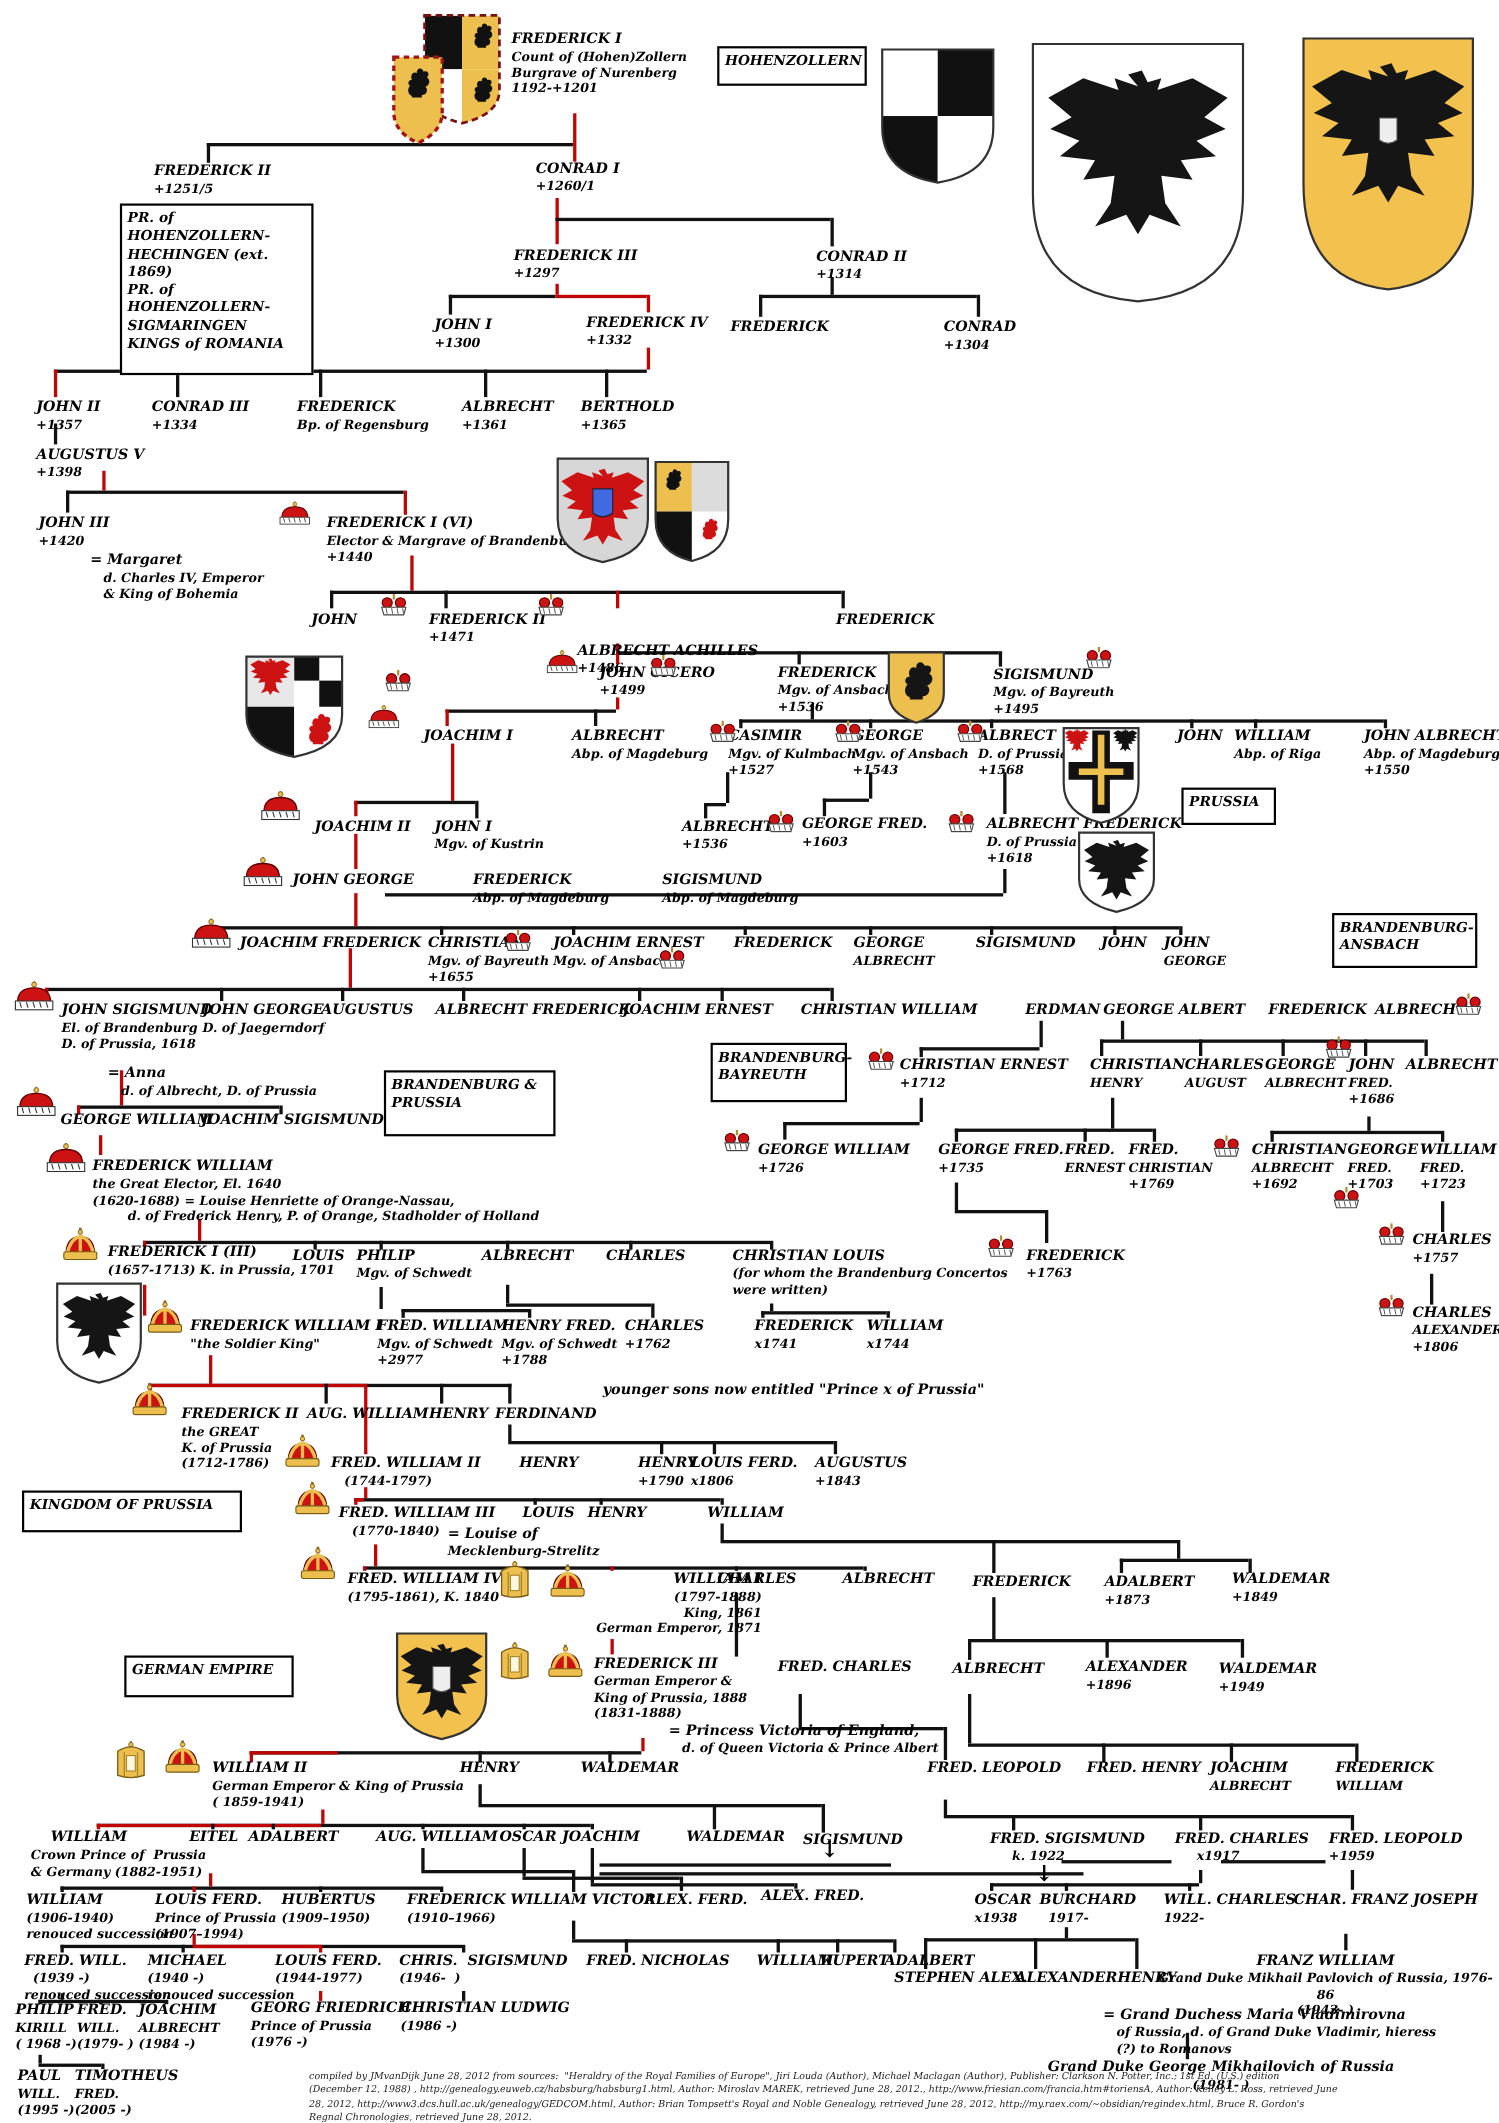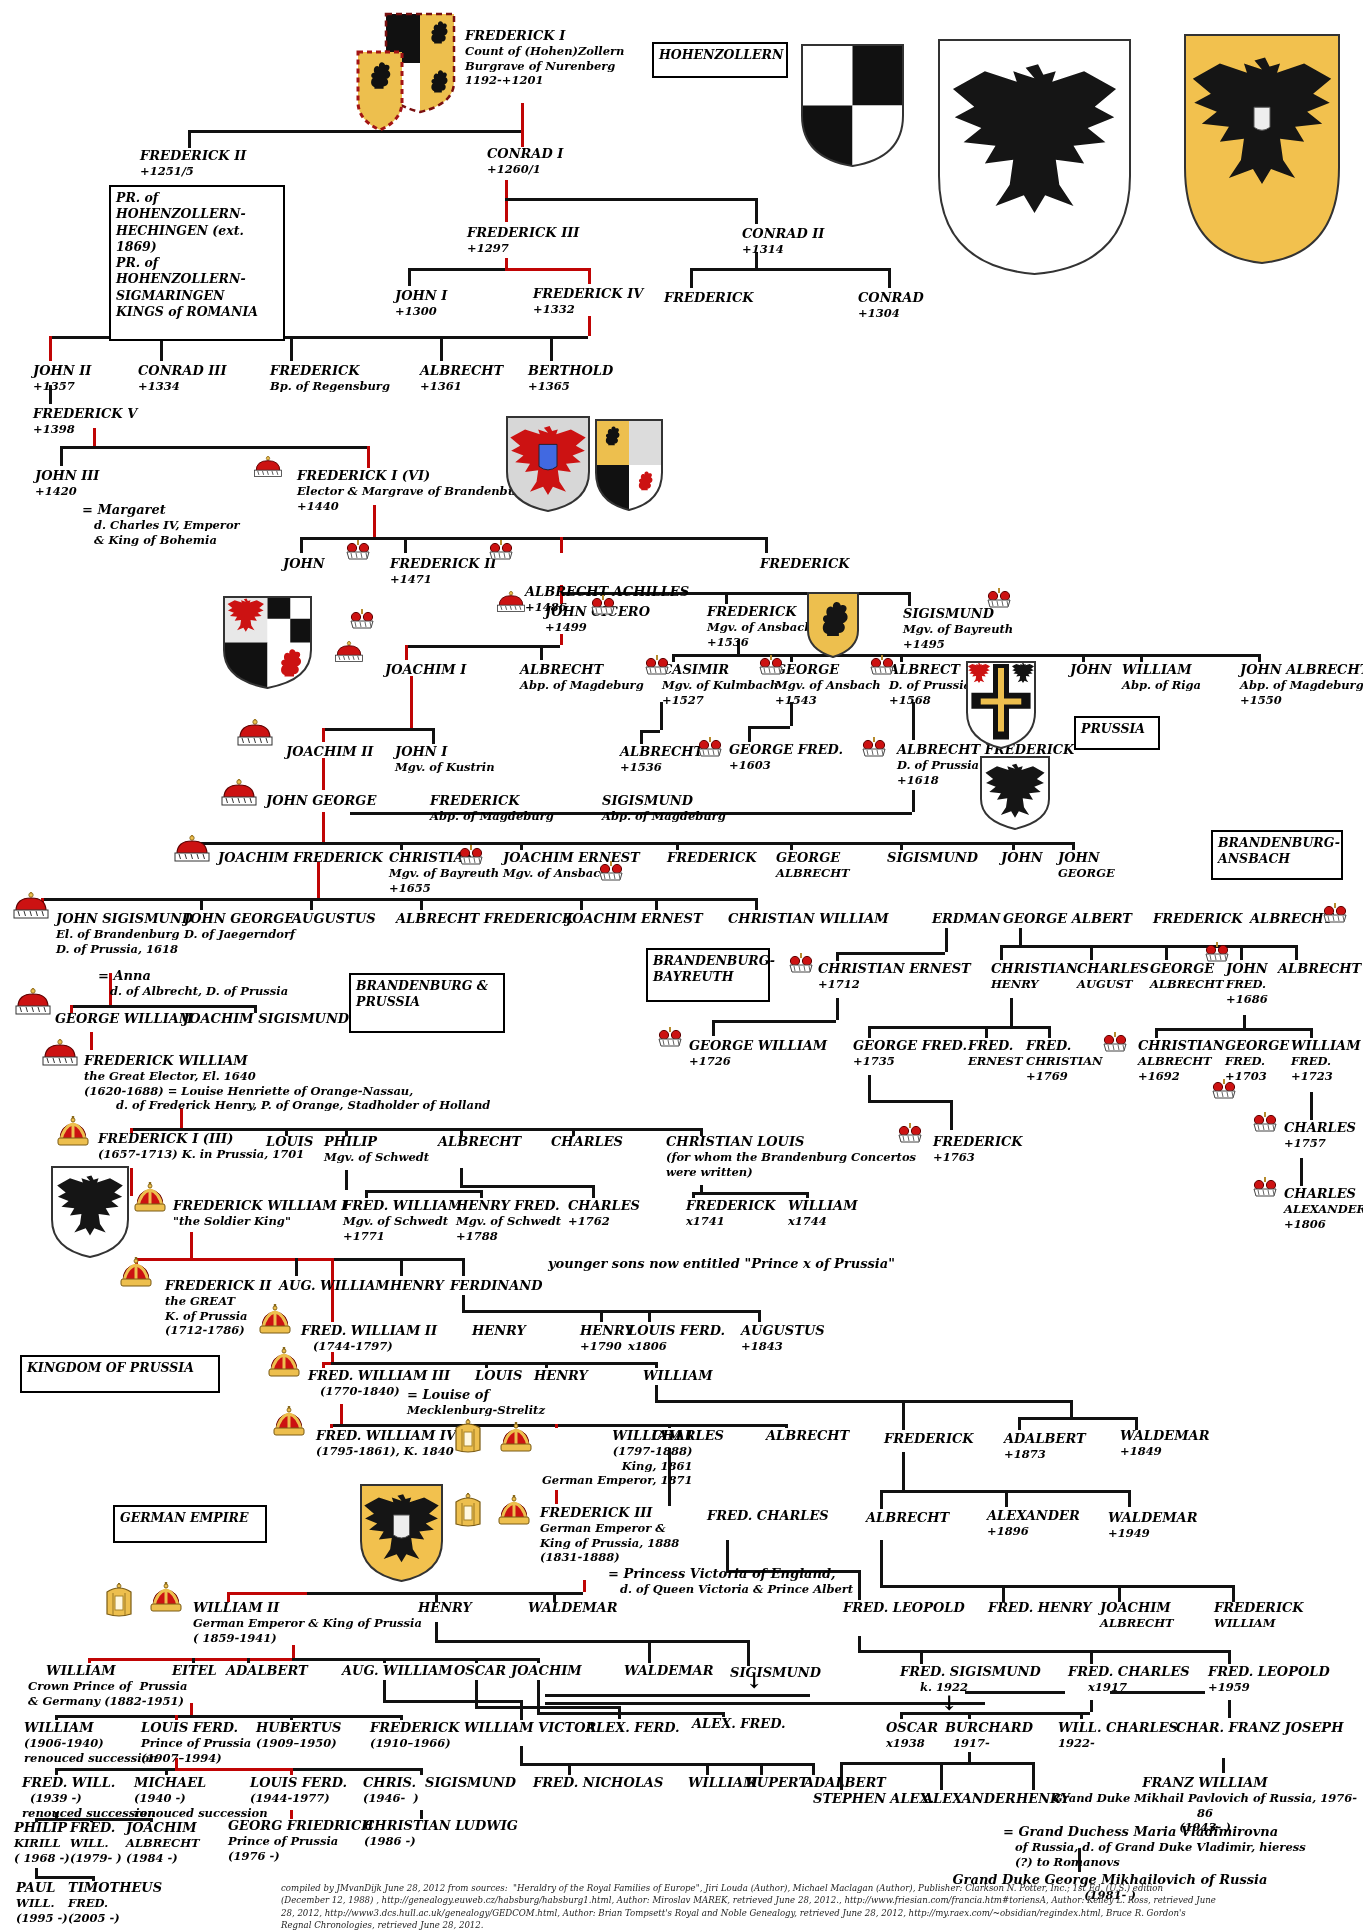--- a/index.html
+++ b/index.html
@@ -292,21 +292,21 @@
     <div class="n" style="left: 742px; top: 226px;"><div class="f">CONRAD II</div><div class="s">+1314</div></div>
     <div class="n" style="left: 395px; top: 288px;"><div class="f">JOHN I</div><div class="s">+1300</div></div>
     <div class="n" style="left: 533px; top: 286px;"><div class="f">FREDERICK IV</div><div class="s">+1332</div></div>
     <div class="n" style="left: 664px; top: 290px;"><div class="f">FREDERICK</div></div>
     <div class="n" style="left: 858px; top: 290px;"><div class="f">CONRAD</div><div class="s">+1304</div></div>
     <div class="n" style="left: 33px; top: 363px;"><div class="f">JOHN II</div><div class="s">+1357</div></div>
     <div class="n" style="left: 138px; top: 363px;"><div class="f">CONRAD III</div><div class="s">+1334</div></div>
     <div class="n" style="left: 270px; top: 363px;"><div class="f">FREDERICK</div><div class="s">Bp. of Regensburg</div></div>
     <div class="n" style="left: 420px; top: 363px;"><div class="f">ALBRECHT</div><div class="s">+1361</div></div>
     <div class="n" style="left: 528px; top: 363px;"><div class="f">BERTHOLD</div><div class="s">+1365</div></div>
-    <div class="n" style="left: 33px; top: 406px;"><div class="f">FREDERICK V</div><div class="s">+1398</div></div>
+    <div class="n" style="left: 33px; top: 406px;"><div class="f">AUGUSTUS V</div><div class="s">+1398</div></div>
     <div class="n" style="left: 35px; top: 468px;"><div class="f">JOHN III</div><div class="s">+1420</div></div>
     <div class="n" style="left: 82px; top: 502px;"><div class="f">= Margaret</div><div class="s">   d. Charles IV, Emperor</div><div class="s">   &amp; King of Bohemia</div></div>
     <div class="n" style="left: 297px; top: 468px;"><div class="f">FREDERICK I (VI)</div><div class="s">Elector &amp; Margrave of Brandenburg</div><div class="s">+1440</div></div>
     <div class="n" style="left: 283px; top: 556px;"><div class="f">JOHN</div></div>
     <div class="n" style="left: 390px; top: 556px;"><div class="f">FREDERICK II</div><div class="s">+1471</div></div>
     <div class="n" style="left: 525px; top: 584px;"><div class="f">ALBRECHT ACHILLES</div><div class="s">+1486</div></div>
     <div class="n" style="left: 760px; top: 556px;"><div class="f">FREDERICK</div></div>
     <div class="n" style="left: 545px; top: 604px;"><div class="f">JOHN CICERO</div><div class="s">+1499</div></div>
     <div class="n" style="left: 707px; top: 604px;"><div class="f">FREDERICK</div><div class="s">Mgv. of Ansbach</div><div class="s">+1536</div></div>
     <div class="n" style="left: 903px; top: 606px;"><div class="f">SIGISMUND</div><div class="s">Mgv. of Bayreuth</div><div class="s">+1495</div></div>
@@ -364,21 +364,21 @@
     <div class="n" style="left: 84px; top: 1053px;"><div class="f">FREDERICK WILLIAM</div><div class="s">the Great Elector, El. 1640</div><div class="s">(1620-1688) = Louise Henriette of Orange-Nassau,</div><div class="s">        d. of Frederick Henry, P. of Orange, Stadholder of Holland</div></div>
     <div class="n" style="left: 98px; top: 1131px;"><div class="f">FREDERICK I (III)</div><div class="s">(1657-1713) K. in Prussia, 1701</div></div>
     <div class="n" style="left: 266px; top: 1134px;"><div class="f">LOUIS</div></div>
     <div class="n" style="left: 324px; top: 1134px;"><div class="f">PHILIP</div><div class="s">Mgv. of Schwedt</div></div>
     <div class="n" style="left: 438px; top: 1134px;"><div class="f">ALBRECHT</div></div>
     <div class="n" style="left: 551px; top: 1134px;"><div class="f">CHARLES</div></div>
     <div class="n" style="left: 666px; top: 1134px;"><div class="f">CHRISTIAN LOUIS</div><div class="s">(for whom the Brandenburg Concertos</div><div class="s">were written)</div></div>
     <div class="n" style="left: 933px; top: 1134px;"><div class="f">FREDERICK</div><div class="s">+1763</div></div>
     <div class="n" style="left: 1284px; top: 1120px;"><div class="f">CHARLES</div><div class="s">+1757</div></div>
     <div class="n" style="left: 173px; top: 1198px;"><div class="f">FREDERICK WILLIAM I</div><div class="s">"the Soldier King"</div></div>
-    <div class="n" style="left: 343px; top: 1198px;"><div class="f">FRED. WILLIAM</div><div class="s">Mgv. of Schwedt</div><div class="s">+1771</div></div>
+    <div class="n" style="left: 343px; top: 1198px;"><div class="f">FRED. WILLIAM</div><div class="s">Mgv. of Schwedt</div><div class="s">+2977</div></div>
     <div class="n" style="left: 456px; top: 1198px;"><div class="f">HENRY FRED.</div><div class="s">Mgv. of Schwedt</div><div class="s">+1788</div></div>
     <div class="n" style="left: 568px; top: 1198px;"><div class="f">CHARLES</div><div class="s">+1762</div></div>
     <div class="n" style="left: 686px; top: 1198px;"><div class="f">FREDERICK</div><div class="s">x1741</div></div>
     <div class="n" style="left: 788px; top: 1198px;"><div class="f">WILLIAM</div><div class="s">x1744</div></div>
     <div class="n" style="left: 1284px; top: 1186px;"><div class="f">CHARLES</div><div class="s">ALEXANDER</div><div class="s">+1806</div></div>
     <div class="n" style="left: 548px; top: 1256px;"><div class="f">younger sons now entitled "Prince x of Prussia"</div></div>
     <div class="n" style="left: 165px; top: 1278px;"><div class="f">FREDERICK II</div><div class="s">the GREAT</div><div class="s">K. of Prussia</div><div class="s">(1712-1786)</div></div>
     <div class="n" style="left: 279px; top: 1278px;"><div class="f">AUG. WILLIAM</div></div>
     <div class="n" style="left: 390px; top: 1278px;"><div class="f">HENRY</div></div>
     <div class="n" style="left: 450px; top: 1278px;"><div class="f">FERDINAND</div></div>

